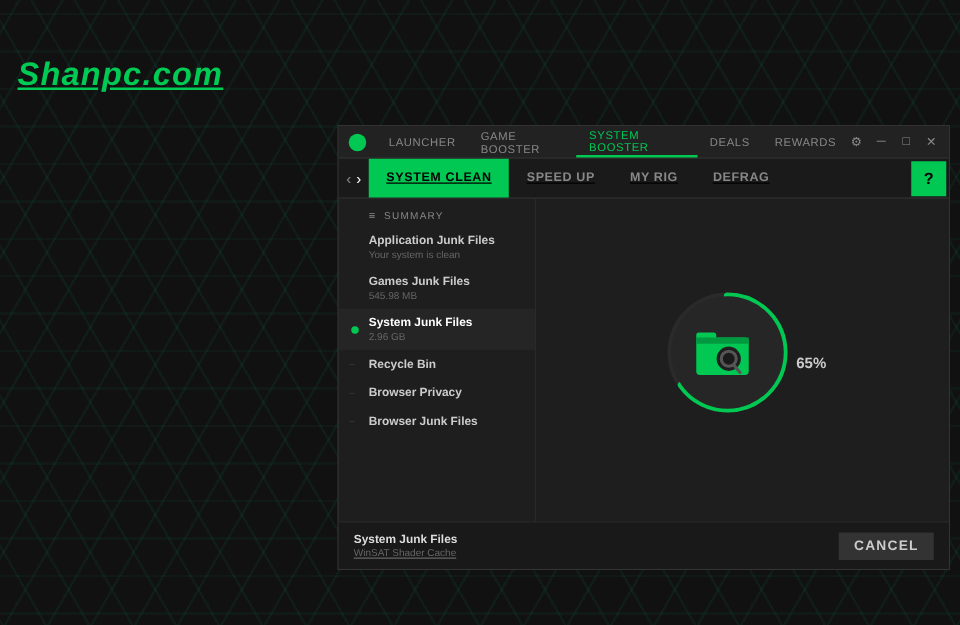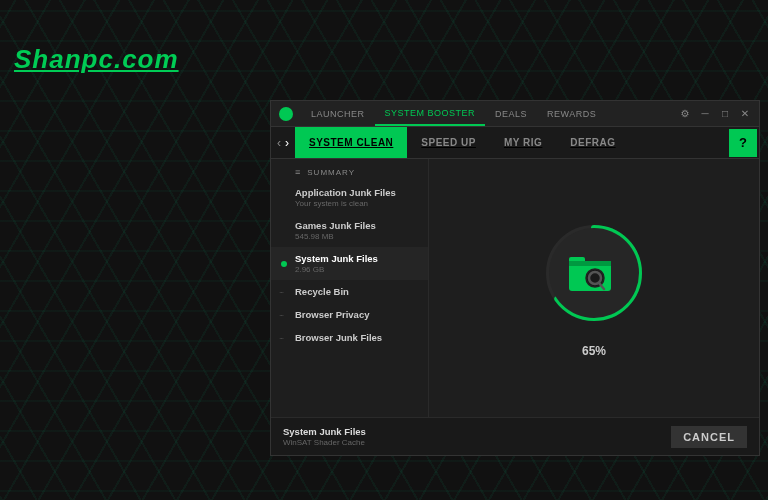--- a/index.html
+++ b/index.html
@@ -261,21 +261,21 @@
     .sidebar-item-sub {
       font-size: 8px;
       color: #666;
       margin-top: 1px;
     }
 
     
     .right-panel {
       flex: 1;
       display: flex;
-      flex-direction: column;
+      flex-direction: row;
       align-items: center;
       justify-content: center;
       background: #1e1e1e;
       position: relative;
     }
 
     
     .progress-container {
       position: relative;
       width: 110px;
@@ -341,20 +341,21 @@
     }
     .status-title {
       font-size: 9.5px;
       color: #ddd;
       font-weight: 600;
     }
     .status-sub {
       font-size: 8px;
       color: #666;
       margin-top: 1px;
+      text-decoration: underline;
     }
     .cancel-btn {
       background: #333;
       border: none;
       color: #ccc;
       font-size: 11px;
       padding: 5px 12px;
       cursor: pointer;
       letter-spacing: 1px;
       font-weight: 600;
@@ -366,20 +367,21 @@
 <div class="bg-hex"></div>
 
 <div class="watermark">Shanpc.com</div>
 
 <div class="app-window">
 
   <div class="title-bar">
     <div class="title-bar-logo"></div>
     <div class="title-bar-tabs">
       <div class="title-tab">LAUNCHER</div>
+      <div class="title-tab">GAME BOOSTER</div>
       <div class="title-tab active">SYSTEM BOOSTER</div>
       <div class="title-tab">DEALS</div>
       <div class="title-tab">REWARDS</div>
     </div>
     <div class="title-bar-controls">
       <div class="tb-btn">
         <span class="tb-icon">⚙</span>
       </div>
       <div class="tb-btn">
         <span class="tb-icon">─</span>

